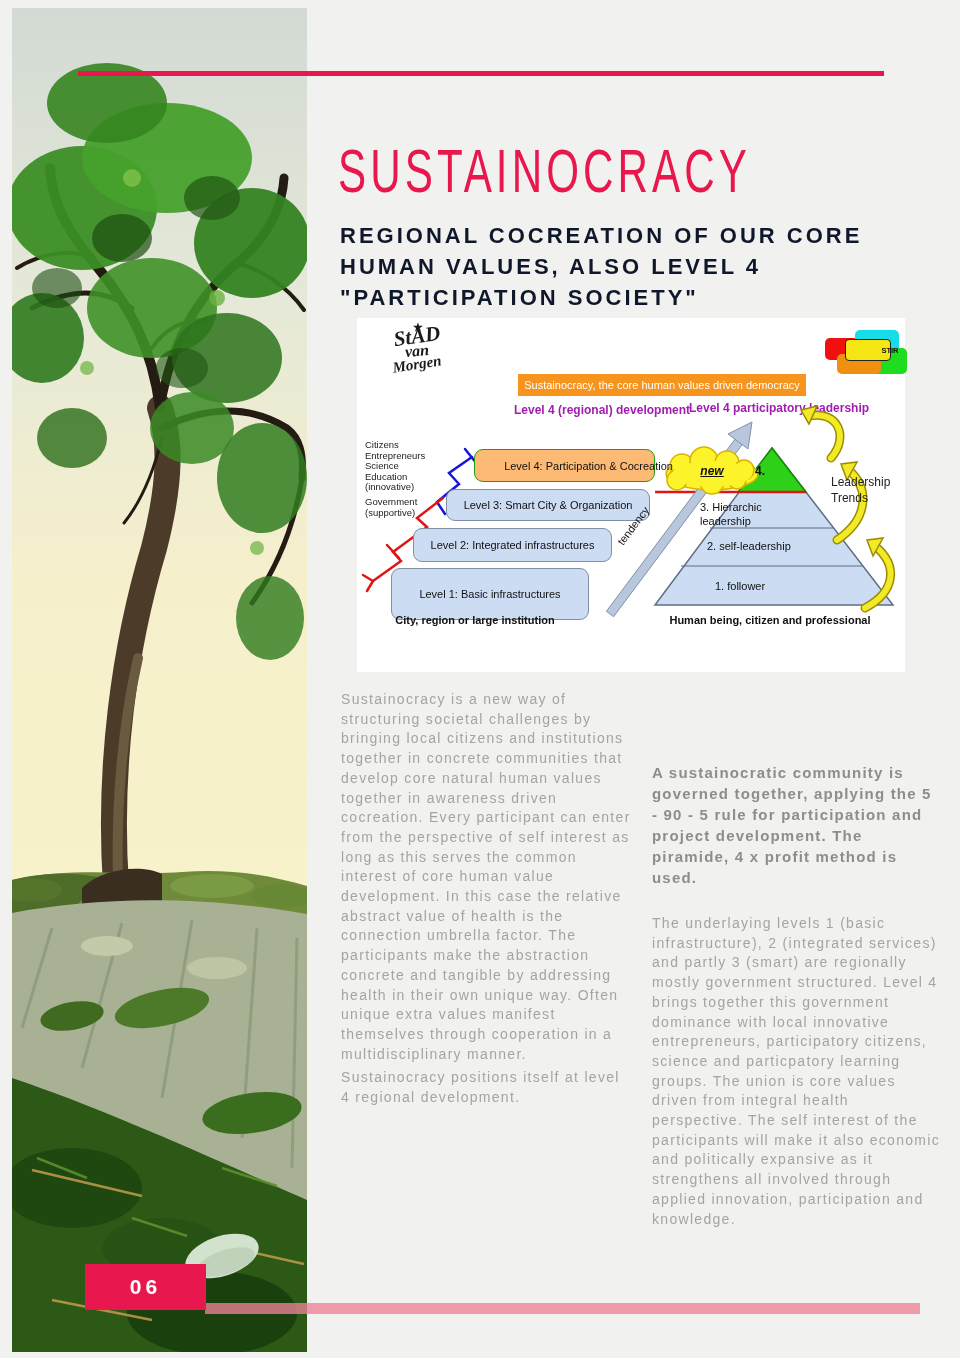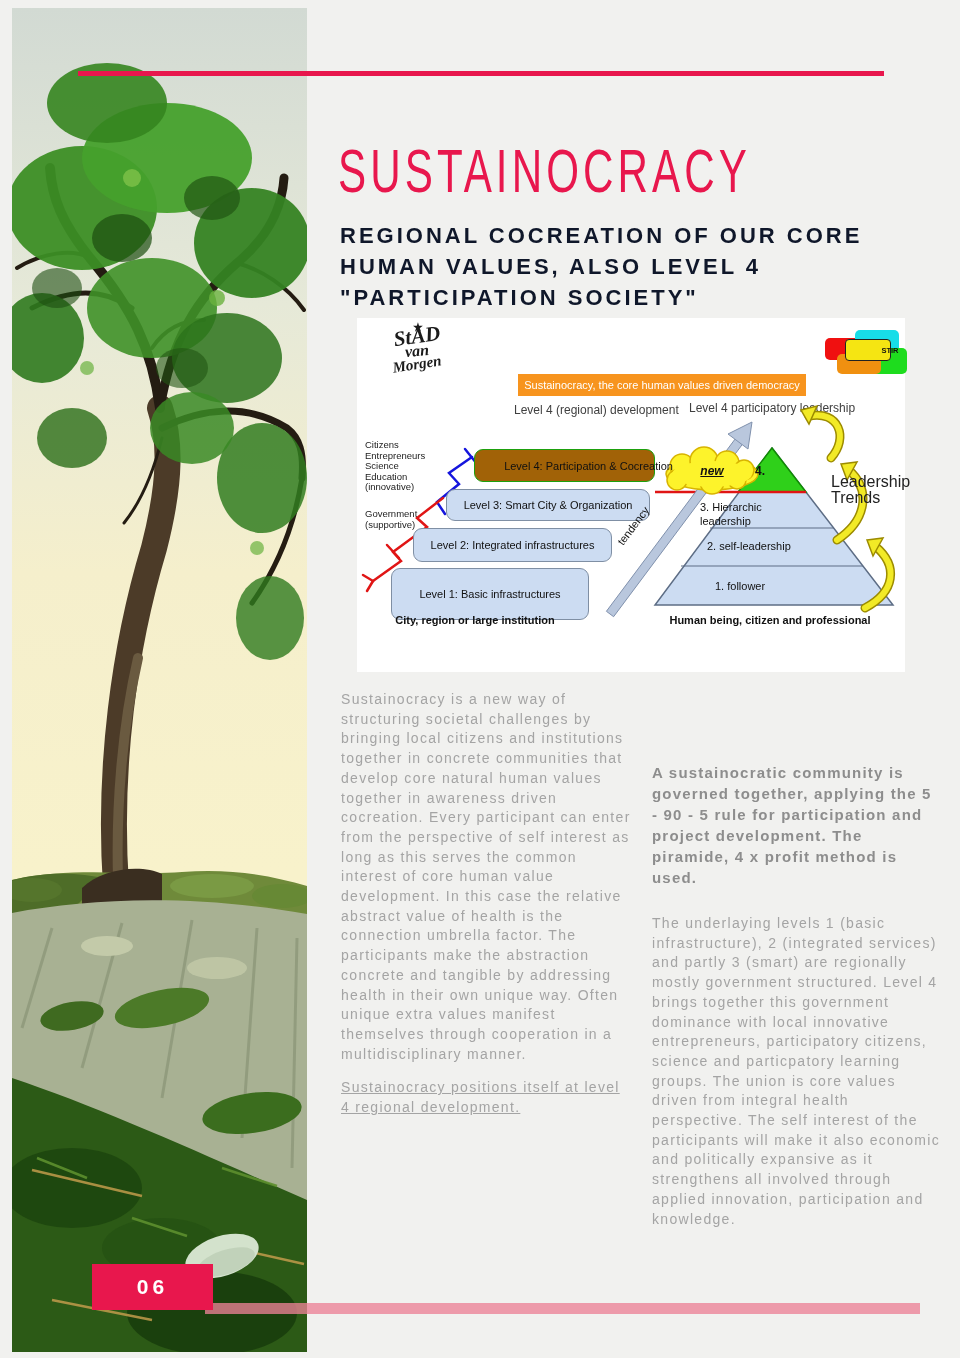--- a/index.html
+++ b/index.html
@@ -56,69 +56,69 @@
   .stir .yellow {
     left:20px; top:9px; width:34px; height:22px; background:#f5e512;
     border:1.5px solid #222; font-size:7.5px; font-weight:700; color:#111;
     display:flex; align-items:center; justify-content:center; border-radius:4px;
   }
   .banner {
     left:161px; top:56px; width:288px; height:22px; background:#f7941e;
     color:#ffffff; font-size:11px; display:flex; align-items:center; justify-content:center;
     white-space:nowrap;
   }
-  .hdg { font-size:12px; font-weight:400; color:#404040; white-space:nowrap; }
+  .hdg { font-size:12px; font-weight:700; color:#a21caf; white-space:nowrap; }
   .hdg-left  { left:157px; top:85px; }
   .hdg-right { left:332px; top:83px; }
   .stake { left:8px; top:122px; font-size:9.5px; line-height:10.6px; color:#222; }
-  .stake .gov { margin-top:16px; }
+  .stake .gov { margin-top:4px; }
   .lvl {
     border:1px solid #7f8fa4; border-radius:9px; background:#ccdcf2;
     font-size:11px; color:#111; display:flex; align-items:center; justify-content:center;
     white-space:nowrap;
   }
-  .lvl4 { left:117px; top:131px; width:181px; height:33px; background:#a16207; border-color:#1da00d;padding-left:48px; }
+  .lvl4 { left:117px; top:131px; width:181px; height:33px; background:#fdba74; border-color:#1da00d;padding-left:48px; }
   .lvl3 { left:89px;  top:171px; width:204px; height:32px; }
   .lvl2 { left:56px;  top:210px; width:199px; height:34px; }
   .lvl1 { left:34px;  top:250px; width:198px; height:52px; }
   .cloud-label {
     left:330px; top:146px; width:50px; text-align:center;
     font-size:12px; font-weight:700; font-style:italic; text-decoration:underline; color:#111;
   }
   .tendency {
     left:258px; top:222px; font-size:11px; color:#111;
     transform:rotate(-53deg); transform-origin:left top; white-space:nowrap;
   }
   .pyr-label { font-size:11px; color:#111; }
   .p4  { left:398px; top:146px; font-weight:700; font-size:12px; }
   .p3  { left:343px; top:182px; width:92px; line-height:14px; }
   .p2  { left:350px; top:222px; white-space:nowrap; }
   .p1  { left:358px; top:262px; white-space:nowrap; }
-  .trends { left:474px; top:156px; font-size:16px; line-height:16px; color:#222; }
+  .trends { left:474px; top:156px; font-size:12px; line-height:16px; color:#222; }
   .foot { font-size:11px; font-weight:700; color:#111; text-align:center; }
   .foot-left  { left:30px;  top:296px; width:176px; }
   .foot-right { left:300px; top:296px; width:226px; }
   .caption { left:0; top:322px; width:548px; text-align:center; font-size:13.5px; font-weight:700; color:#111; }
   .panel-svg { position:absolute; left:0; top:0; width:548px; height:354px; pointer-events:none; }
   
   .col { position:absolute; z-index:2; color:#a4a4a4; font-size:14px; line-height:19.7px; letter-spacing:1.3px; }
   .col-left { left:341px; top:690px; width:292px; }
-  .col-left p + p { margin-top:14px;text-decoration:underline; }
+  .col-left p + p { margin-top:4px; }
   .col-right { left:652px; top:762px; width:290px; }
   .col-right .lead {
     color:#8d8d8d; font-weight:700; font-size:15px; line-height:21px; letter-spacing:1.2px;
   }
   .col-right .rest { margin-top:26px; }
   
   .rule-bottom {
     position:absolute; left:205px; top:1303px; width:715px; height:11px;
     background:rgba(236,130,150,0.78); z-index:2;
   }
   .pagebox {
-    position:absolute; left:92px; top:1264px; width:121px; height:46px;
+    position:absolute; left:85px; top:1264px; width:121px; height:46px;
     display:flex; align-items:center; justify-content:center; z-index:3;
     color:#ffffff; font-size:21px; font-weight:700; letter-spacing:4px;
   }
 </style>
 </head>
 <body>
 
 <div class="photo">
   <svg width="295" height="1344" viewBox="0 0 295 1344" xmlns="http://www.w3.org/2000/svg">
     <defs>

